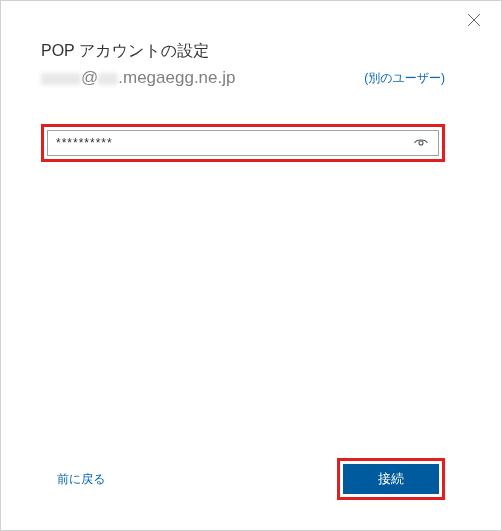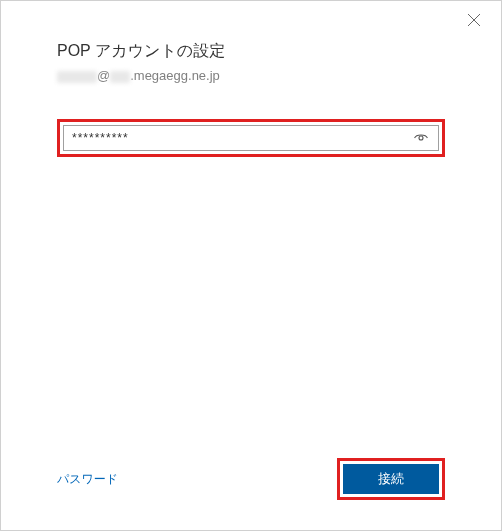--- a/index.html
+++ b/index.html
@@ -13,21 +13,21 @@
       width: 502px;
       height: 531px;
       position: relative;
     }
     .dialog {
       width: 502px;
       height: 531px;
       background: #ffffff;
       border: 1px solid #d0d0d0;
       position: relative;
-      padding: 40px 56px 30px 56px;
+      padding: 40px 56px 30px 40px;
     }
     .close-btn {
       position: absolute;
       top: 12px;
       right: 16px;
       width: 18px;
       height: 18px;
       cursor: pointer;
       color: #666;
     }
@@ -41,21 +41,21 @@
       font-weight: 400;
       margin-bottom: 6px;
     }
     .email-row {
       display: flex;
       justify-content: space-between;
       align-items: center;
       margin-bottom: 36px;
     }
     .email-display {
-      font-size: 13px;
+      font-size: 17px;
       color: #808080;
     }
     .email-blur {
       display: inline-block;
       background: #e8e8e8;
       color: transparent;
       border-radius: 2px;
       filter: blur(2px);
       width: 40px;
       height: 12px;
@@ -155,35 +155,36 @@
       <line x1="13" y1="1" x2="1" y2="13"></line>
     </svg>
   </div>
 
   <div class="title">POP アカウントの設定</div>
 
   <div class="email-row">
     <div class="email-display">
       <span class="email-blur"></span><span>@</span><span class="email-blur2"></span><span>.megaegg.ne.jp</span>
     </div>
+    <div class="switch-user">(別のユーザー)</div>
   </div>
 
 
   <div class="password-field-wrap">
     <div class="password-field">
       <input class="password-input" type="text" value="**********" style="">
       <div class="eye-icon">
         <svg viewBox="0 0 20 20" width="16" height="16" fill="none" stroke="currentColor" stroke-width="1.4">
           <path d="M2 10 C 4 5, 16 5, 18 10"></path>
           <circle cx="10" cy="10" r="2.5"></circle>
         </svg>
       </div>
     </div>
   </div>
 
   <div class="footer">
-    <div class="back-link">パスワード</div>
+    <div class="back-link">前に戻る</div>
     <div class="connect-btn-wrap">
       <button class="connect-btn">接続</button>
     </div>
   </div>
 
 </div>
 
 </body></html>

